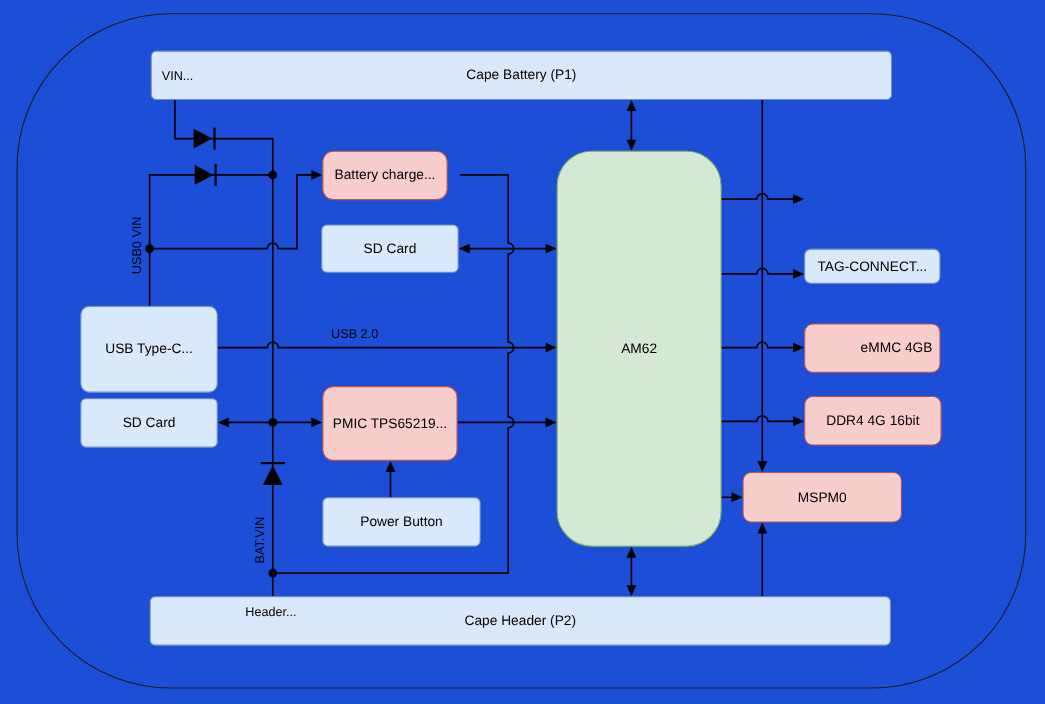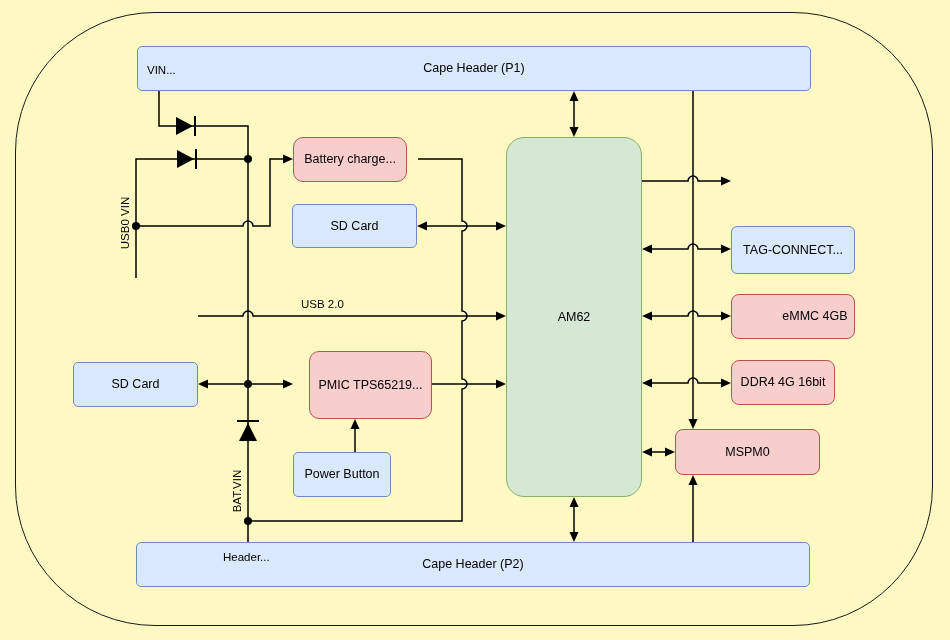--- a/index.html
+++ b/index.html
@@ -1,17 +1,17 @@
 <!DOCTYPE html>
 <html style="--blue-fill: #dae8fc; --blue-stroke: #6c8ebf; --red-fill: #f8cecc; --red-stroke: #b85450; --green-fill: #d5e8d4; --green-stroke: #82b366; --wire: #000000;"><head>
 <meta charset="utf-8">
 <style>
   html,body { margin:0; padding:0; background:#fff; }
   .canvas {
-    position:relative; width:950px; height:640px; background:#fef9c3;
+    position:relative; width:950px; height:640px; background:#1d4ed8;
     font-family:"Liberation Sans", sans-serif; color:#000; overflow:hidden;text-decoration:underline;
   }
   .outer-frame {
     position:absolute; left:15px; top:12px; width:918px; height:614px;
     border:1.6px solid #1a1a1a; border-radius:140px; box-sizing:border-box;
   }
   svg.wires { position:absolute; left:0; top:0; width:950px; height:640px; }
   .box {
     position:absolute; box-sizing:border-box; display:flex;
     align-items:center; justify-content:center; text-align:center;
@@ -101,47 +101,48 @@
       </g>
       <g>
         <polygon fill="#000" points="239,441 257,441 248,423"></polygon>
         <path stroke="#000" stroke-width="2" d="M237 421 H259"></path>
       </g>
     </g>
   </svg>
 
   <div class="box blue" style="left:137px; top:46px; width:674px; height:45px; border-radius:5px;">
     <span class="sub" style="left:9px; top:17px;">VIN...</span>
-    <span>Cape Header (P1)</span>
+    <span>Cape Battery (P1)</span>
   </div>
 
   <div class="box blue" style="left:136px; top:542px; width:674px; height:45px; border-radius:5px;">
     <span class="sub" style="left:86px; top:8px;">Header...</span>
     <span>Cape Header (P2)</span>
   </div>
 
   <div class="box red" style="left:293px; top:137px; width:114px; height:45px; border-radius:10px;">Battery charge...</div>
 
   <div class="box blue" style="left:292px; top:204px; width:125px; height:44px; border-radius:5px;">SD Card</div>
 
+  <div class="box blue" style="left:73px; top:278px; width:125px; height:79px; border-radius:8px;">USB Type-C...</div>
 
   <div class="box blue" style="left:73px; top:362px; width:125px; height:45px; border-radius:5px;">SD Card</div>
 
-  <div class="box red" style="left:309px; top:351px; width:123px; height:68px; border-radius:10px;text-align:right;">PMIC TPS65219...</div>
+  <div class="box red" style="left:293px; top:351px; width:123px; height:68px; border-radius:10px;text-align:right;">PMIC TPS65219...</div>
 
-  <div class="box blue" style="left:293px; top:452px; width:98px; height:45px; border-radius:5px;">Power Button</div>
+  <div class="box blue" style="left:293px; top:452px; width:144px; height:45px; border-radius:5px;">Power Button</div>
 
-  <div class="box green" style="left:506px; top:137px; width:136px; height:360px; border-radius:18px;">AM62</div>
+  <div class="box green" style="left:506px; top:137px; width:150px; height:360px; border-radius:32px;">AM62</div>
 
 
-  <div class="box blue" style="left:731px; top:226px; width:124px; height:48px; border-radius:6px;">TAG-CONNECT...</div>
+  <div class="box blue" style="left:731px; top:226px; width:124px; height:32px; border-radius:6px;">TAG-CONNECT...</div>
 
   <div class="box red" style="left:731px; top:294px; width:124px; height:45px; border-radius:8px;padding-left:44px;">eMMC 4GB</div>
 
-  <div class="box red" style="left:731px; top:360px; width:104px; height:45px; border-radius:8px;">DDR4 4G 16bit</div>
+  <div class="box red" style="left:731px; top:360px; width:125px; height:45px; border-radius:8px;">DDR4 4G 16bit</div>
 
   <div class="box red" style="left:675px; top:429px; width:145px; height:46px; border-radius:8px;">MSPM0</div>
 
   <div class="wire-label" style="left:301px; top:298px; width:60px; text-align:left;">USB 2.0</div>
 
   <div class="wire-label rot" style="left:80px; top:216px;">USB0 VIN</div>
 
   <div class="wire-label rot" style="left:192px; top:484px;">BAT.VIN</div>
 
 </div>

